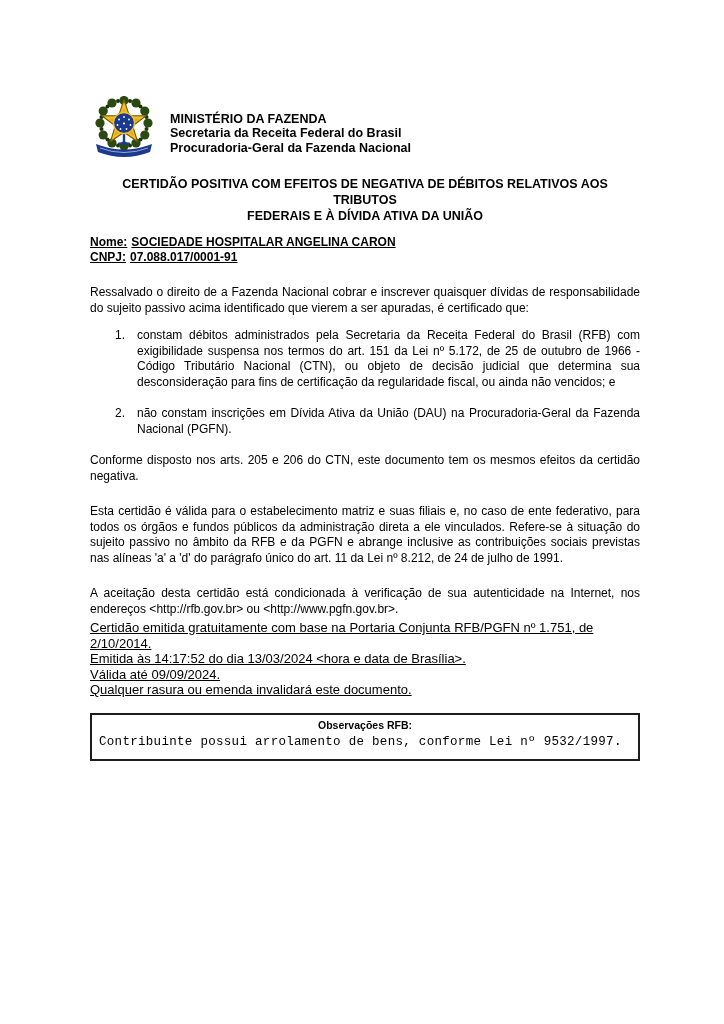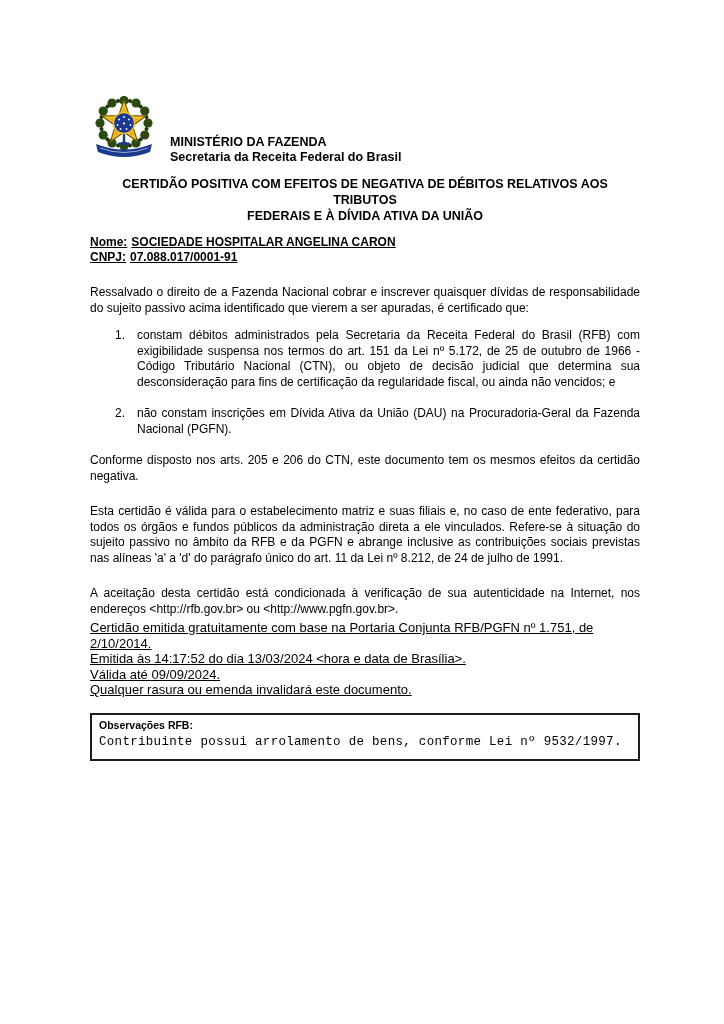--- a/index.html
+++ b/index.html
@@ -4,21 +4,21 @@
 <style>
   html,body{margin:0;padding:0;}
   body{background:#e8e8e8;font-family:"Liberation Sans",sans-serif;color:#000;}
   .sheet{
     position:relative;width:724px;height:1024px;background:#ffffff;
     margin:0 auto;overflow:hidden;
   }
   .content{position:absolute;left:90px;top:96px;width:550px;}
 
   
-  .org-header{display:flex;align-items:flex-end;gap:12px;}
+  .org-header{display:flex;align-items:center;gap:12px;}
   .logo{flex:0 0 auto;}
   .org-lines{padding-top:7px;font-weight:bold;font-size:12.5px;line-height:14.5px;}
 
   
   .doc-title{margin-top:12px;text-align:center;font-weight:bold;font-size:12.5px;line-height:16px;}
 
   
   .subject{margin-top:11px;font-weight:bold;font-size:12px;line-height:15px;text-decoration:underline;}
   .subject .val{margin-left:4px;}
 
@@ -29,21 +29,21 @@
   .list-item .num{flex:0 0 14px;}
   .list-item .txt{flex:1;text-align:justify;margin-left:8px;}
   .tight{margin-top:10px;}
 
   
   .issuance{margin-top:3px;font-size:13px;line-height:15.5px;text-decoration:underline;}
   .issuance .code{font-weight:bold;}
 
   
   .obs-box{margin-top:15px;border:2px solid #1d1d1d;padding:4px 7px 9px 7px;}
-  .obs-label{font-size:10.5px;font-weight:bold;line-height:13px;}
+  .obs-label{font-size:10.5px;font-weight:bold;line-height:13px;text-align:center;}
   .obs-text{margin-top:3px;font-family:"Liberation Mono",monospace;font-size:12.5px;line-height:15px;letter-spacing:0.3px;}
 </style>
 </head>
 <body>
 
 <div class="sheet">
   <div class="content">
 
     <div class="org-header">
       <div class="logo">
@@ -96,20 +96,21 @@
               <circle cx="34" cy="27.5" r="1.1"></circle>
           </g>
 
           <path d="M6,48 Q34,59 62,48 L60,56 Q34,66 8,56 Z" fill="#1b3a8f"></path>
           <path d="M10,52 Q34,61 58,52" stroke="#ffffff" stroke-width="0.8" fill="none" opacity="0.7"></path>
         </svg>
       </div>
       <div class="org-lines">
         <div>MINISTÉRIO DA FAZENDA</div>
         <div>Secretaria da Receita Federal do Brasil</div>
+        <div>Procuradoria-Geral da Fazenda Nacional</div>
       </div>
     </div>
 
     <div class="doc-title">
       <div>CERTIDÃO POSITIVA COM EFEITOS DE NEGATIVA DE DÉBITOS RELATIVOS AOS TRIBUTOS</div>
       <div>FEDERAIS E À DÍVIDA ATIVA DA UNIÃO</div>
     </div>
 
     <div class="subject">
       <div>

